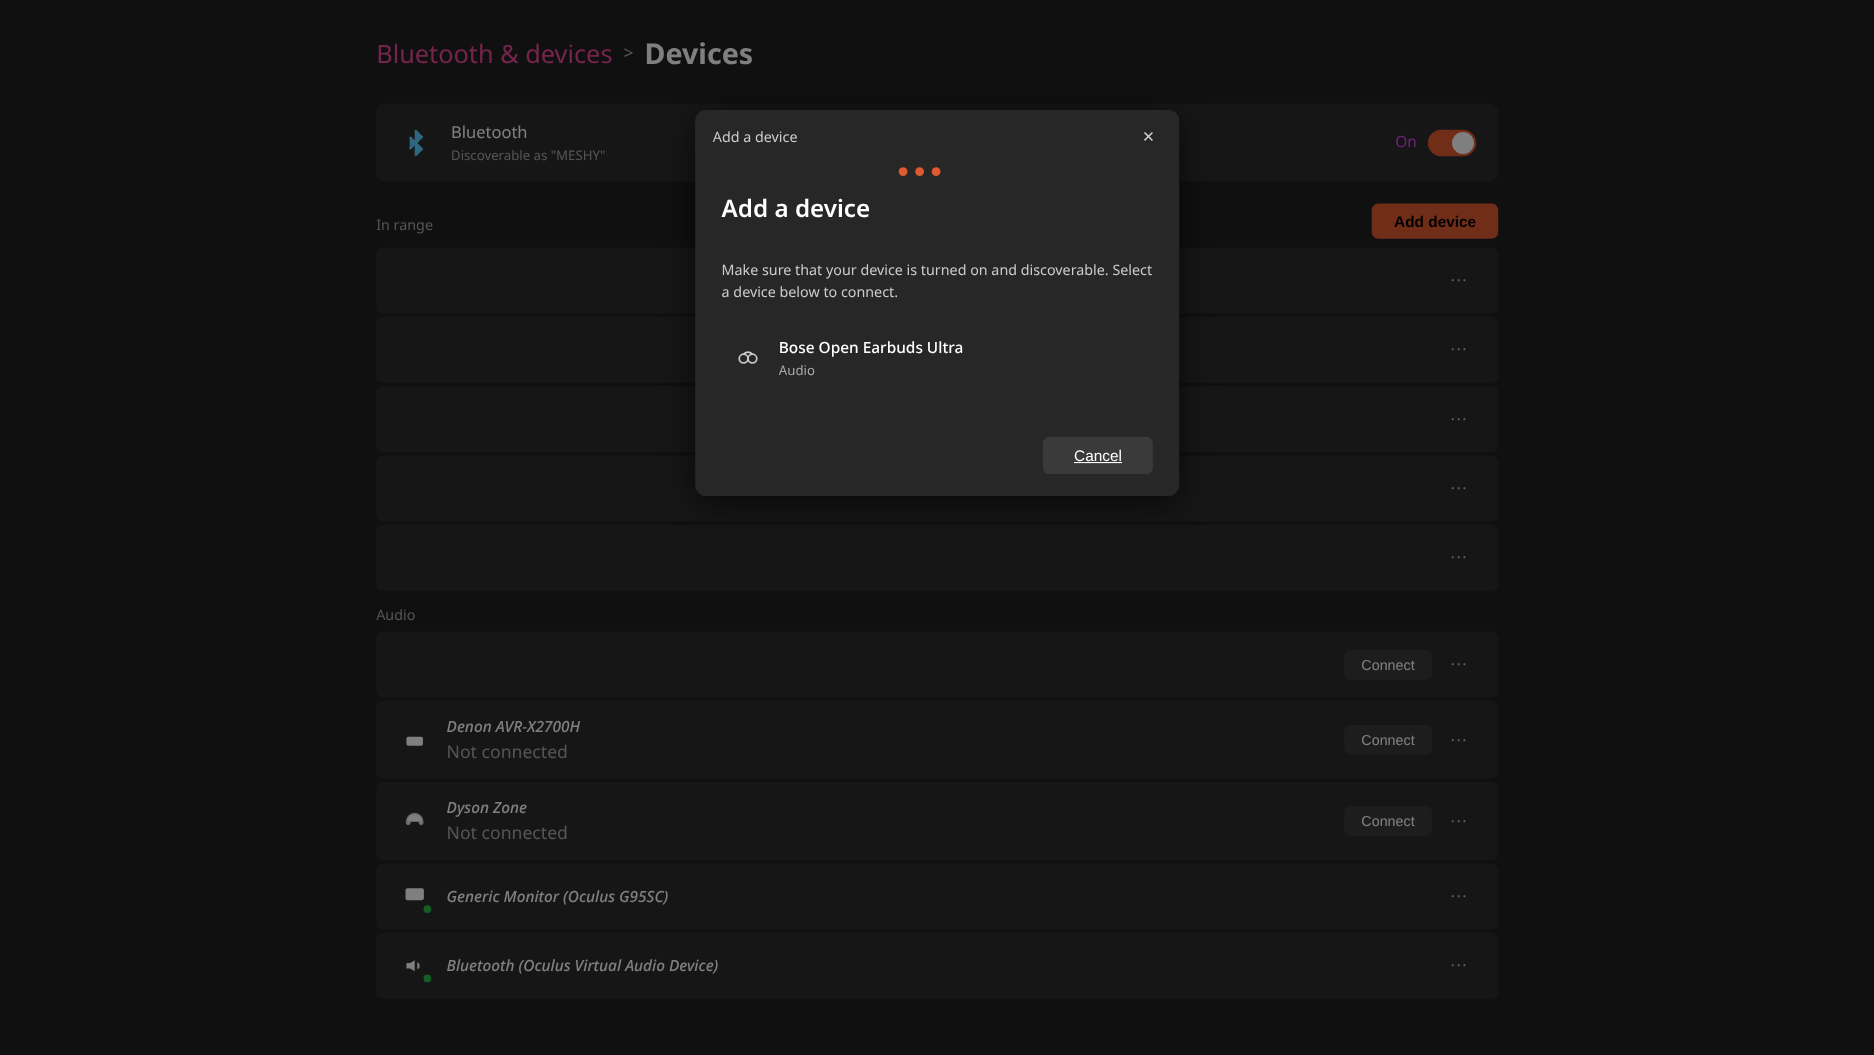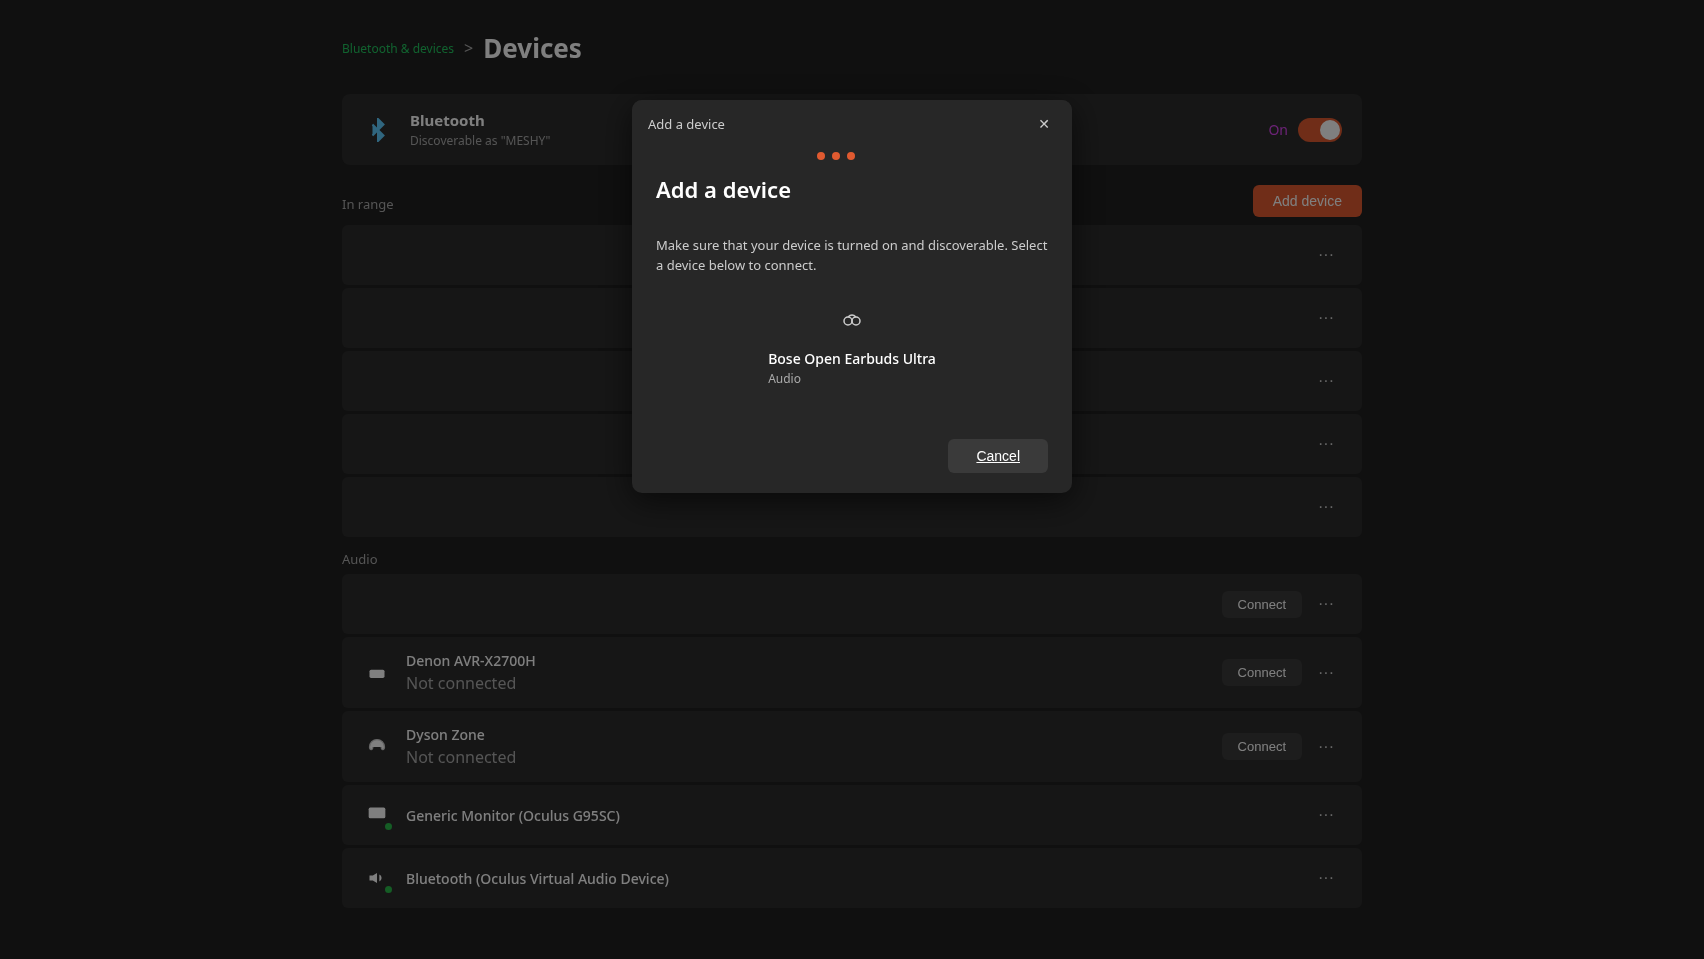--- a/index.html
+++ b/index.html
@@ -22,22 +22,22 @@
 
     
     .breadcrumb {
       display: flex;
       align-items: center;
       gap: 10px;
       margin-bottom: 28px;
       padding-top: 10px;
     }
     .breadcrumb-parent {
-      font-size: 12px;
-      color: #22c55e;
+      font-size: 23px;
+      color: #ec4899;
       font-weight: 400;
     }
     .breadcrumb-separator {
       color: #aaa;
       font-size: 16px;
     }
     .breadcrumb-current {
       font-size: 26px;
       font-weight: 700;
       color: #fff;
@@ -63,21 +63,21 @@
       width: 32px;
       height: 32px;
       display: flex;
       align-items: center;
       justify-content: center;
       margin-right: 16px;
       color: #60cdff;
     }
     .bluetooth-text .bt-title {
       font-size: 15px;
-      font-weight: 700;
+      font-weight: 400;
       color: #fff;
     }
     .bluetooth-text .bt-sub {
       font-size: 12px;
       color: #aaa;
       margin-top: 2px;
     }
     .bluetooth-toggle-area {
       margin-left: auto;
       display: flex;
@@ -115,26 +115,26 @@
       justify-content: space-between;
       margin-bottom: 8px;
     }
     .section-label {
       font-size: 13px;
       color: #aaa;
       padding: 4px 0;
     }
     .add-device-btn {
       background: #e05a30;
-      color: #ffffff;
+      color: #000000;
       border: none;
       border-radius: 6px;
       padding: 8px 20px;
       font-size: 14px;
-      font-weight: 400;
+      font-weight: 700;
       cursor: pointer;
     }
 
     
     .device-row {
       display: flex;
       align-items: center;
       padding: 14px 20px;
       background: #2d2d2d;
       border-radius: 6px;
@@ -149,20 +149,21 @@
       align-items: center;
       justify-content: center;
       margin-right: 14px;
       flex-shrink: 0;
     }
     .device-info { flex: 1; }
     .device-name {
       font-size: 14px;
       font-weight: 500;
       color: #fff;
+      font-style: italic;
     }
     .device-status {
       font-size: 16px;
       color: #aaa;
       margin-top: 2px;
     }
     .device-actions {
       display: flex;
       align-items: center;
       gap: 8px;
@@ -266,21 +267,20 @@
     }
 
     
     .dialog-device-item {
       display: flex;
       align-items: center;
       padding: 12px 10px;
       border-radius: 6px;
       cursor: pointer;
       gap: 14px;
-      flex-direction: column;
     }
     .dialog-device-icon {
       width: 28px;
       height: 28px;
       display: flex;
       align-items: center;
       justify-content: center;
       color: #ccc;
       font-size: 20px;
     }

